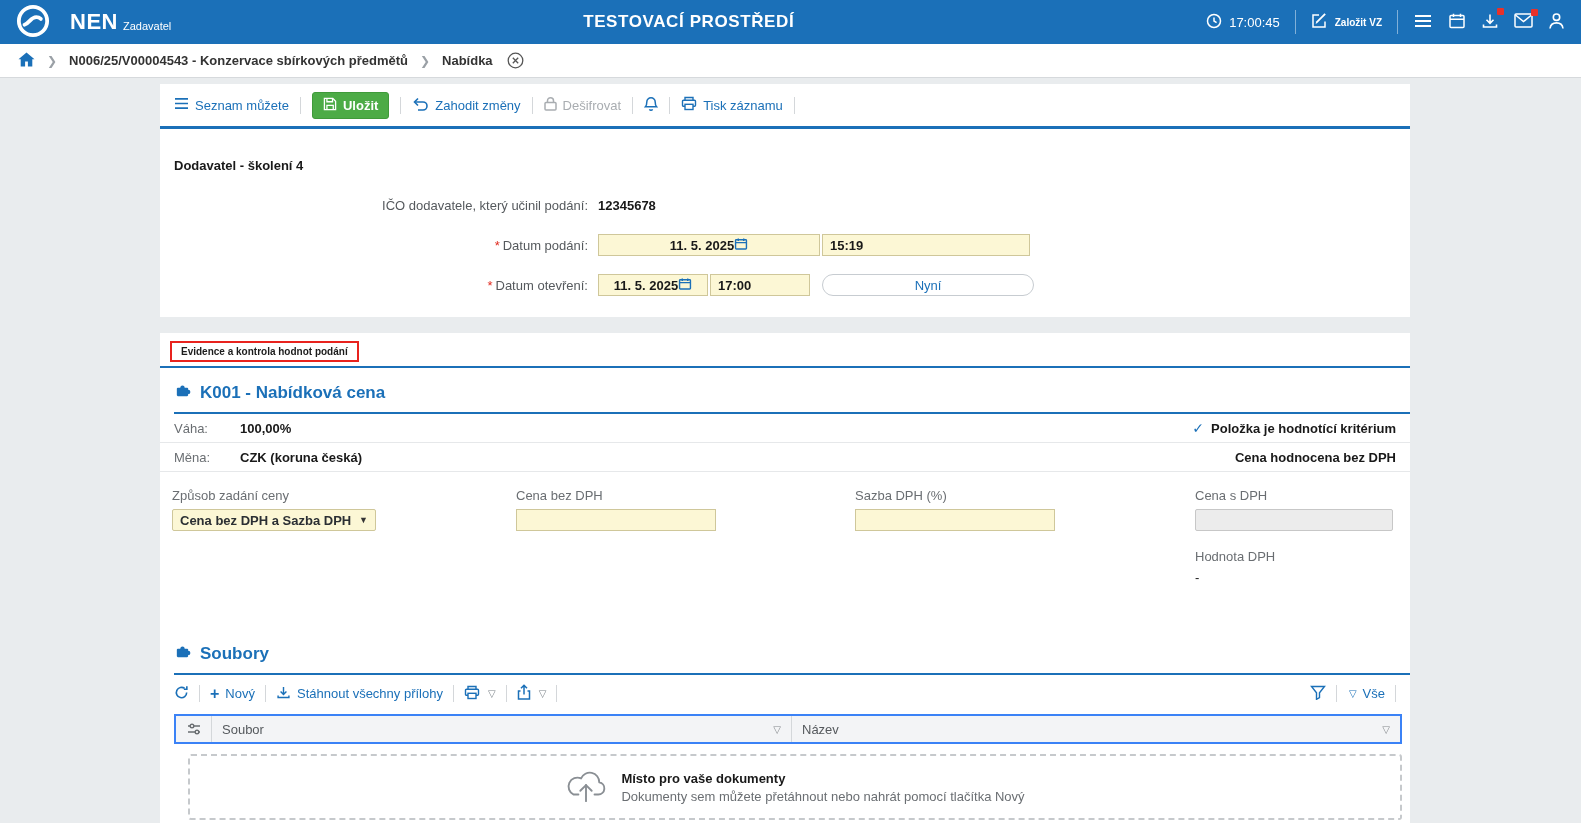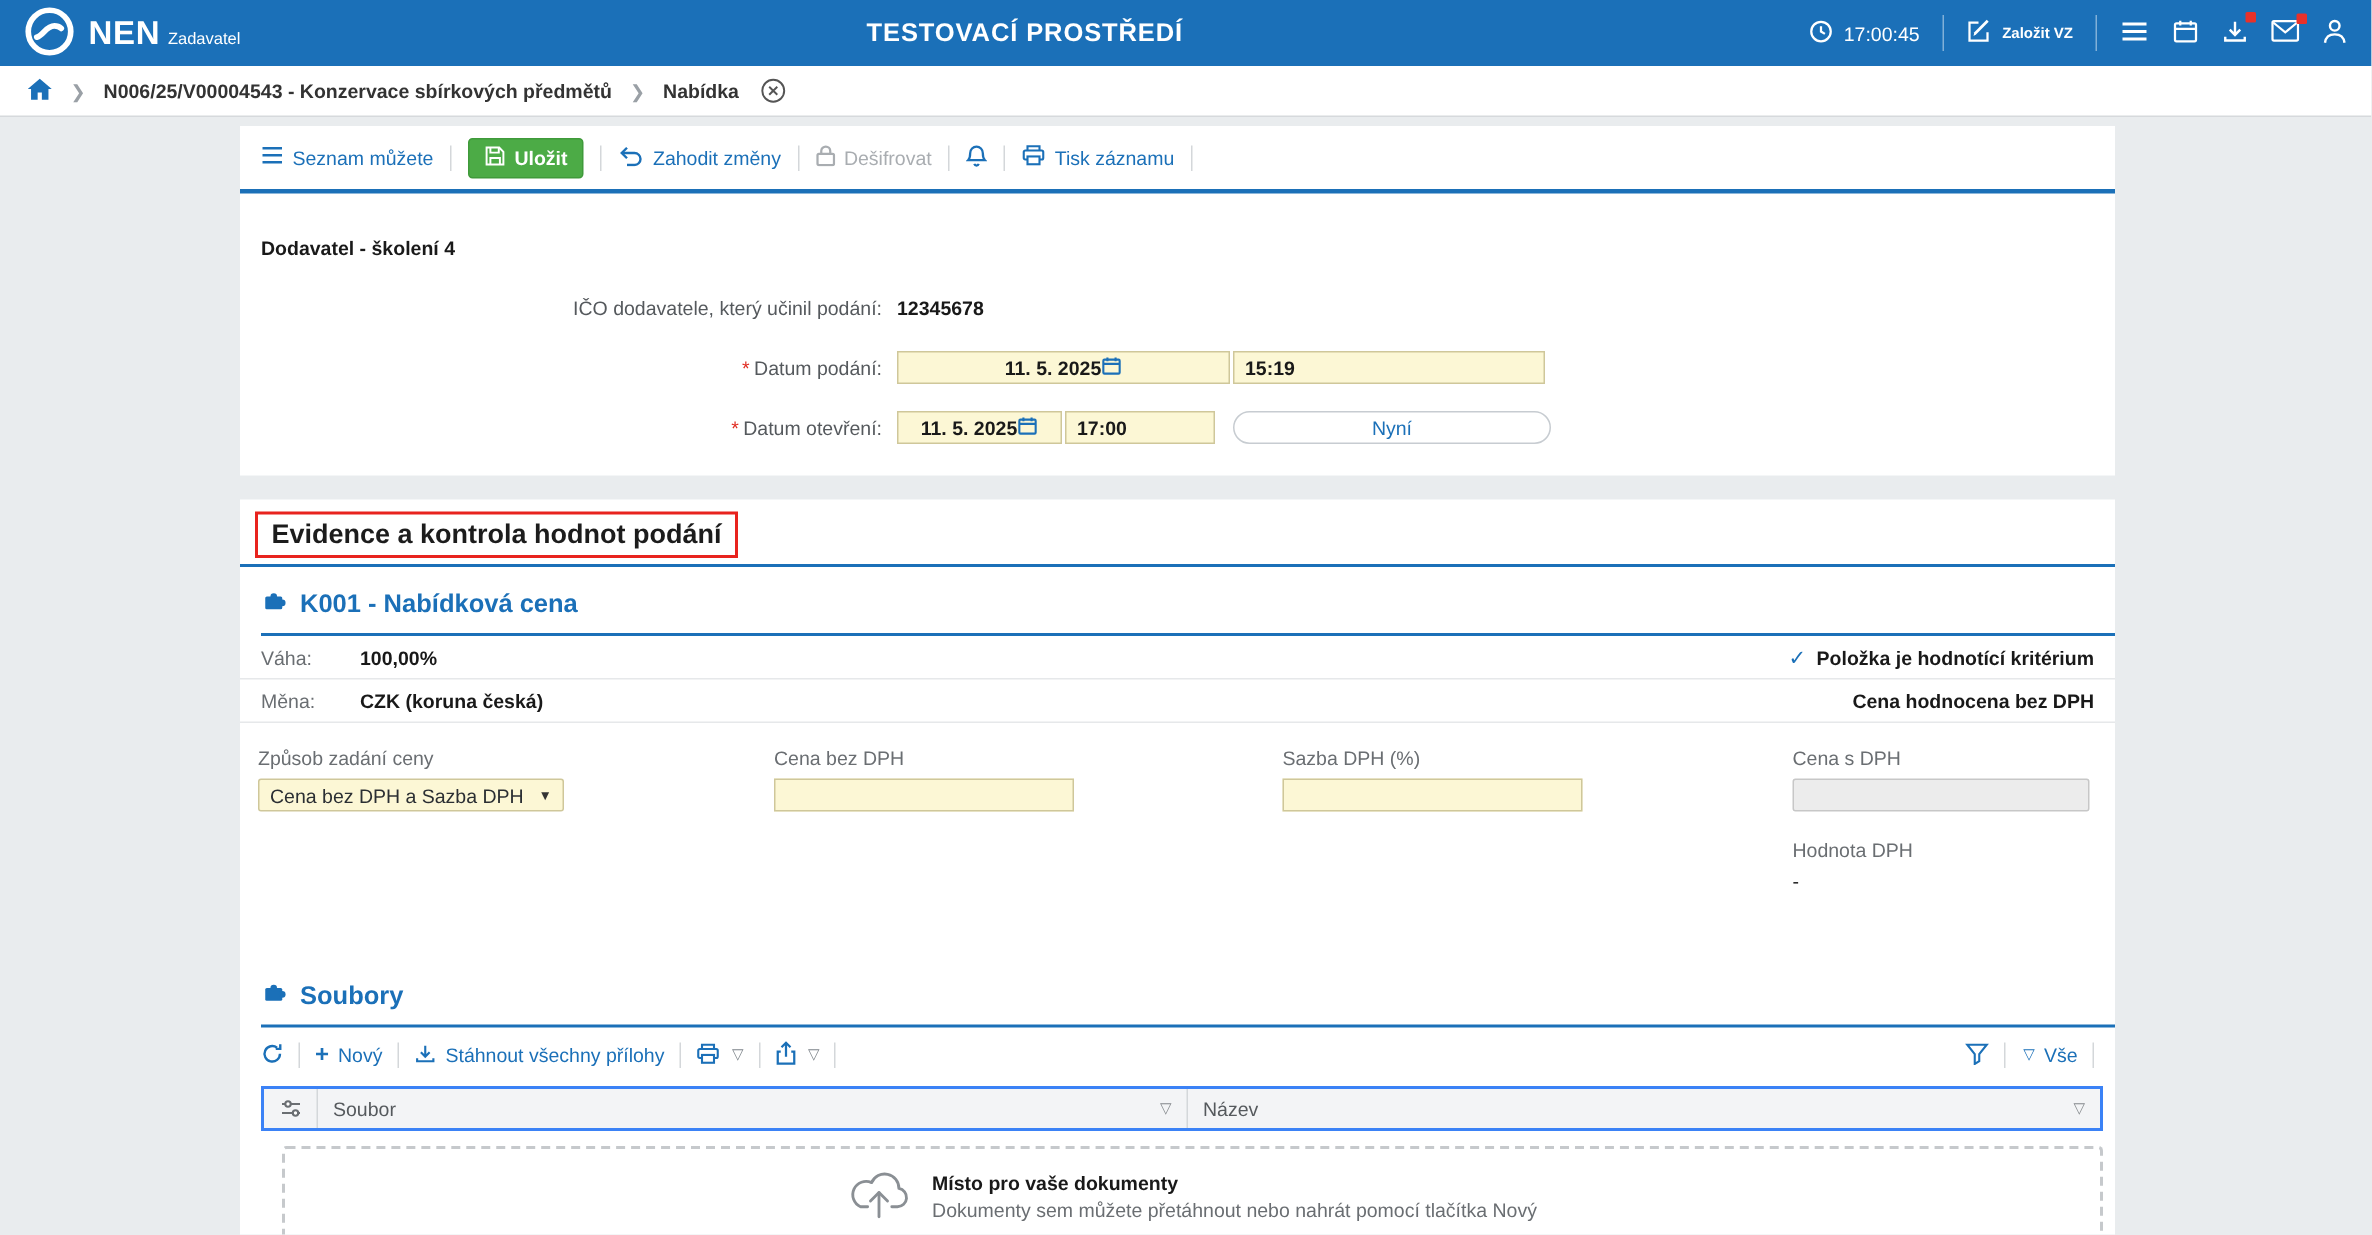--- a/index.html
+++ b/index.html
@@ -1,21 +1,21 @@
 <!DOCTYPE html>
 <html><head>
 <meta charset="utf-8">
 <style>
   *{margin:0;padding:0;box-sizing:border-box}
   html,body{width:1581px;height:823px;overflow:hidden;background:#e9ecee;
     font-family:"Liberation Sans","DejaVu Sans",sans-serif;font-size:13px;color:#2b2f33}
 
   
   .topbar{height:44px;background:#1b70b8;display:flex;align-items:center;color:#fff;padding:0 16px}
-  .brand{display:flex;align-items:center;gap:9px}
+  .brand{display:flex;align-items:center;gap:20px}
   .brand-text{display:flex;align-items:flex-end;gap:5px}
   .brand-name{font-size:22px;font-weight:700;letter-spacing:.5px}
   .brand-role{font-size:11px;margin-bottom:3px}
   .env-title{flex:1;text-align:center;font-size:17px;font-weight:700;letter-spacing:.6px}
   .topbar-right{display:flex;align-items:center;gap:15px}
   .tb-sep{width:1px;height:24px;background:rgba(255,255,255,.45)}
   .tb-group{display:flex;align-items:center;gap:7px;cursor:pointer}
   .tb-time{font-size:13px}
   .tb-create{font-size:10px;font-weight:700}
   .tb-icon{position:relative;display:flex;align-items:center;cursor:pointer}
@@ -50,39 +50,39 @@
   .fvalue{font-weight:700;color:#191919}
   .yfield{background:#fcf7d5;border:1px solid #cfc79a;height:22px;display:flex;align-items:center;
     padding:0 7px;font-weight:700;color:#191919;cursor:text}
   .yfield.with-ico{justify-content:center}
   .now-btn{width:212px;height:22px;margin-left:12px;background:#fff;border:1px solid #c7ccd1;border-radius:11px;
     color:#1b70b8;display:flex;align-items:center;justify-content:center;cursor:pointer}
   .gap2{width:2px}
 
   
   .annot{display:inline-block;margin:8px 0 4px 10px;border:2px solid #e8231e;padding:3px 9px;
-    font-size:18px;font-weight:700;color:#1c1c1c;background:#fff}
+    font-size:10px;font-weight:700;color:#1c1c1c;background:#fff}
   .rule-sec{height:2px;background:#1b70b8}
 
   
   .sec-head{display:flex;align-items:center;gap:9px;padding:14px 14px 8px;color:#1b70b8;
     font-size:17px;font-weight:700}
   .sec-rule{height:2px;background:#1b70b8;margin-left:14px}
   .kv-row{display:flex;align-items:center;justify-content:space-between;padding:0 14px;height:29px;
     border-bottom:1px solid #e6e8ea}
   .kv-left{display:flex;align-items:center}
   .kv-label{color:#6a6e72;width:66px}
   .kv-value{font-weight:700;color:#191919}
   .kv-flag{display:flex;align-items:center;gap:7px;font-weight:700;color:#191919}
   .check{color:#1b70b8;font-weight:700;font-size:14px}
 
   .fields{display:grid;grid-template-columns:344px 339px 340px 1fr;padding:16px 0 10px 12px}
   .field label{display:block;color:#6a6e72;margin-bottom:6px}
   .select{width:204px;height:22px;background:#fcf7d5;border:1px solid #cfc79a;display:flex;align-items:center;
-    justify-content:space-between;padding:0 7px;font-weight:400;cursor:pointer;border-radius:2px}
+    justify-content:space-between;padding:0 7px;font-weight:700;cursor:pointer;border-radius:2px}
   .caret{font-size:9px;color:#333}
   .yinput{width:200px;height:22px;background:#fcf7d5;border:1px solid #cfc79a;padding:0 6px;
     font-family:inherit;font-size:13px;font-weight:700}
   .ginput{width:198px;height:22px;background:#ececec;border:1px solid #c7c7c7;border-radius:2px}
   .subfield{margin-top:18px}
   .dash-val{margin-top:6px;color:#191919}
 
   
   .files-head{margin-top:34px}
   .files-bar{display:flex;align-items:center;gap:10px;padding:9px 14px;color:#1b70b8}

